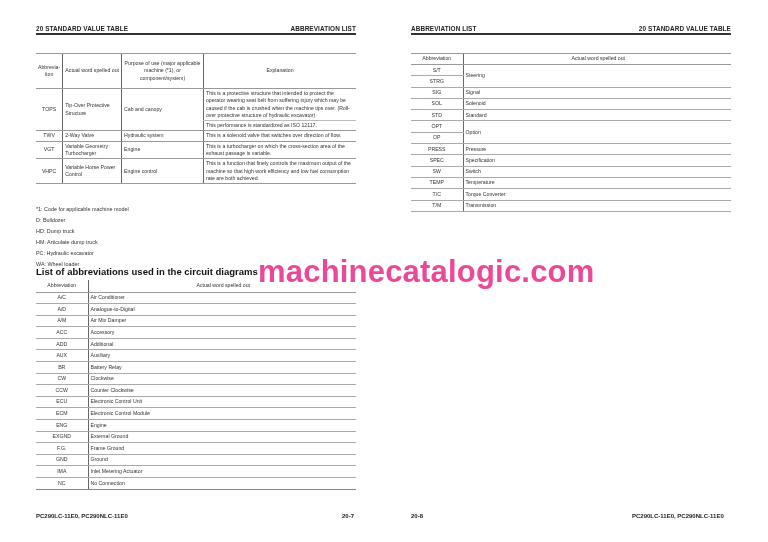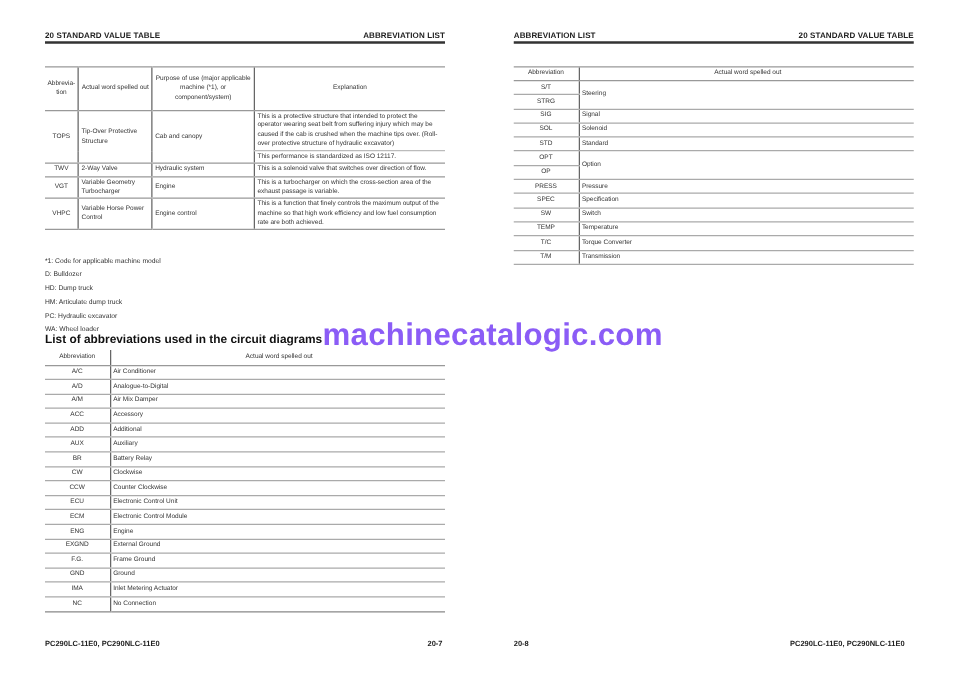--- a/index.html
+++ b/index.html
@@ -33,21 +33,21 @@
   .t1 .c-abbr { width: 26px; text-align: center; }
   .t1 .c-word { width: 59px; }
   .t1 .c-purp { width: 82px; }
   .t1 .c-expl { width: 153px; }
   .t1 .thin { border-bottom: 1px solid #bbb; }
 
   .notes { position: absolute; left: 36px; top: 204px; font-size: 5.4px; color: #333; }
   .notes div { height: 11px; line-height: 11px; }
 
   .section-title { position: absolute; left: 36px; top: 266px; font-size: 9.5px; font-weight: bold; color: #111; }
-  .watermark { position: absolute; left: 258px; top: 254px; font-size: 25px; font-weight: bold; color: #8b5cf6; letter-spacing: 0.2px; }
+  .watermark { position: absolute; left: 258px; top: 254px; font-size: 31px; font-weight: bold; color: #ec4899; letter-spacing: 0.2px; }
 
   
   .t2 { position: absolute; left: 36px; top: 280px; width: 320px; }
   .t2 th { border-bottom: 1px solid #999; height: 12px; text-align: center; }
   .t2 td { border-bottom: 1.5px solid #aaa; height: 11.6px; }
   .t2 th + th, .t2 td + td { border-left: 1px solid #666; }
   .t2 .c-abbr { width: 52px; text-align: center; }
   .t2 .c-word { padding-left: 2px; }
   .t2 tr:last-child td { border-bottom: 1px solid #888; }
 

